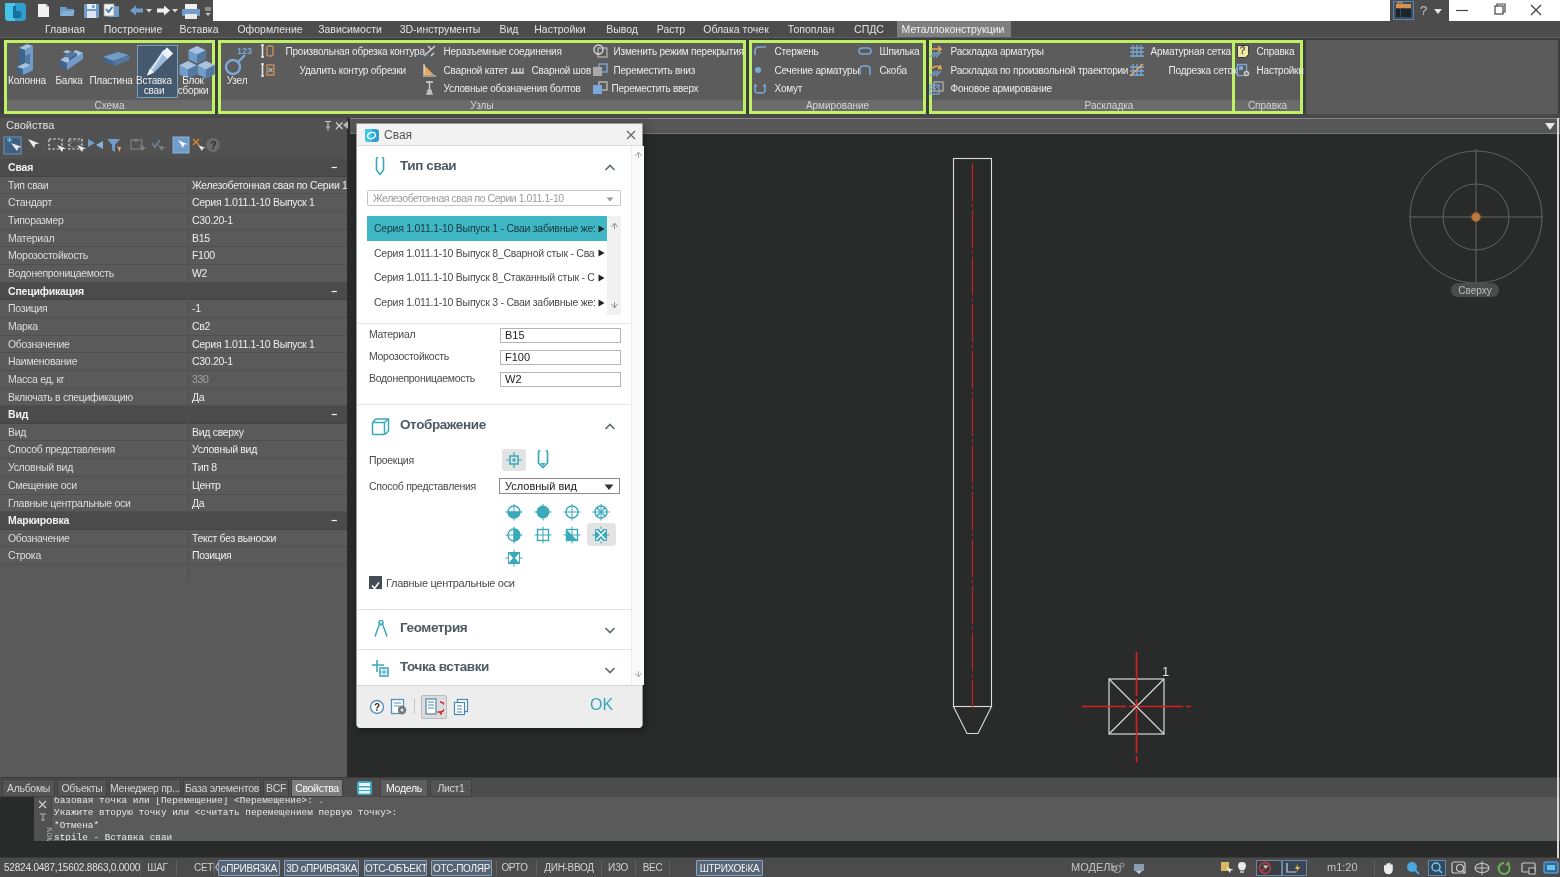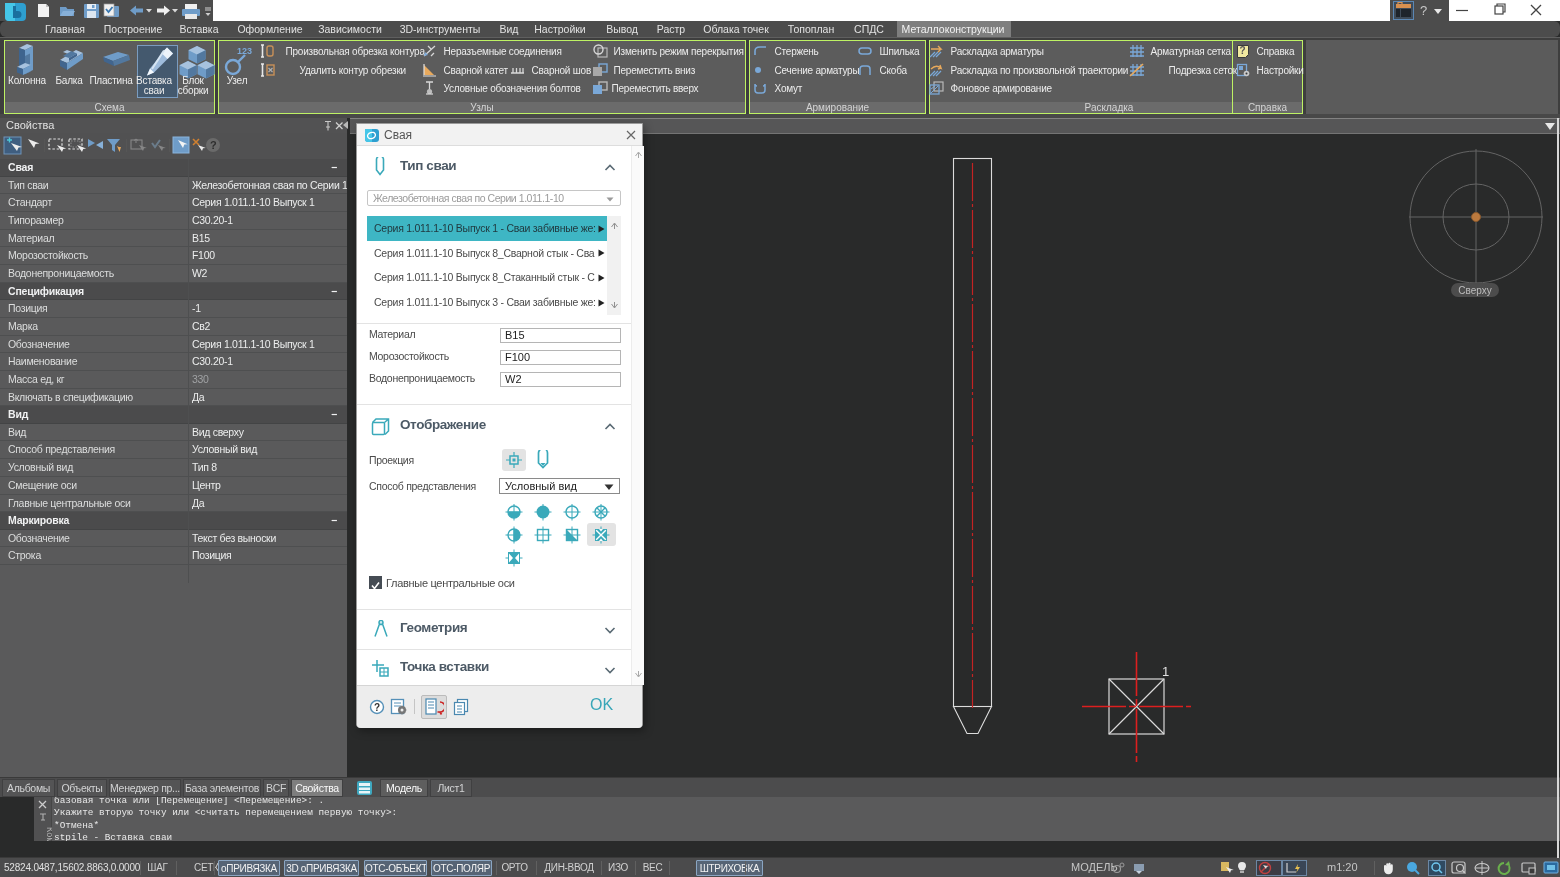--- a/index.html
+++ b/index.html
@@ -6,26 +6,26 @@
 font-family:"Liberation Sans",sans-serif;-webkit-font-smoothing:antialiased;}
 *{box-sizing:border-box;}
 .abs{position:absolute;}
 #app{position:relative;width:1560px;height:877px;}
 
 #titlebar{left:0;top:0;width:1560px;height:21px;background:#fff;}
 #qat{left:0;top:0;width:213px;height:21px;background:#4c4c4c;}
 #title-text{left:36px;top:0;width:1524px;height:21px;text-align:center;font-size:12px;color:#1a1a1a;line-height:21px;}
 #helpbox{left:1390px;top:0;width:59px;height:21px;background:#4c4c4c;}
 
-#tabrow{left:0;top:21px;width:1560px;height:16px;background:#4c4c4c;border-radius:6px;}
+#tabrow{left:0;top:21px;width:1560px;height:16px;background:#4c4c4c;}
 .rtab{position:absolute;top:0;height:16px;line-height:16px;font-size:10.5px;color:#e2e2e2;transform:translateX(-50%);white-space:nowrap;}
 #tabactive{left:897px;top:0;width:114px;height:16px;background:#7e7e7e;}
 
 #ribbon{left:0;top:37px;width:1560px;height:77px;background:#3e3e3e;border-top:1px solid #5f5f5f;}
-.panel{position:absolute;top:2px;height:74px;background:#5c5c5c;border:1px solid #bef264;}
+.panel{position:absolute;top:2px;height:74px;background:#5c5c5c;border:3px solid #bef264;}
 .pcap{position:absolute;left:0;bottom:0;width:100%;height:11px;background:#6b6b6b;color:#d5d5d5;font-size:10px;text-align:center;line-height:11px;}
 .biglabel{position:absolute;transform:translateX(-50%);text-align:center;font-size:10px;letter-spacing:-0.2px;line-height:9.5px;color:#ececec;white-space:pre-line;}
 .row-item{position:absolute;height:14px;font-size:10px;letter-spacing:-0.22px;color:#ececec;line-height:14px;white-space:nowrap;}
 #ribbon-bottom{left:0;top:114px;width:1560px;height:4px;background:#484848;}
 
 #props{left:0;top:118px;width:347px;height:660px;background:#5a5a5b;}
 #props-head{left:0;top:0;width:347px;height:15px;background:#525253;color:#e0e0e0;font-size:11px;line-height:15px;padding-left:6px;}
 #props-tools{left:0;top:15px;width:347px;height:26px;background:#515152;}
 .prow{position:relative;width:100%;height:17.7px;border-bottom:1px solid #4e4f50;font-size:10.5px;letter-spacing:-0.3px;color:#dcdddd;white-space:nowrap;overflow:hidden;}
 .prow .lab{position:absolute;left:8px;top:0;line-height:17px;}

